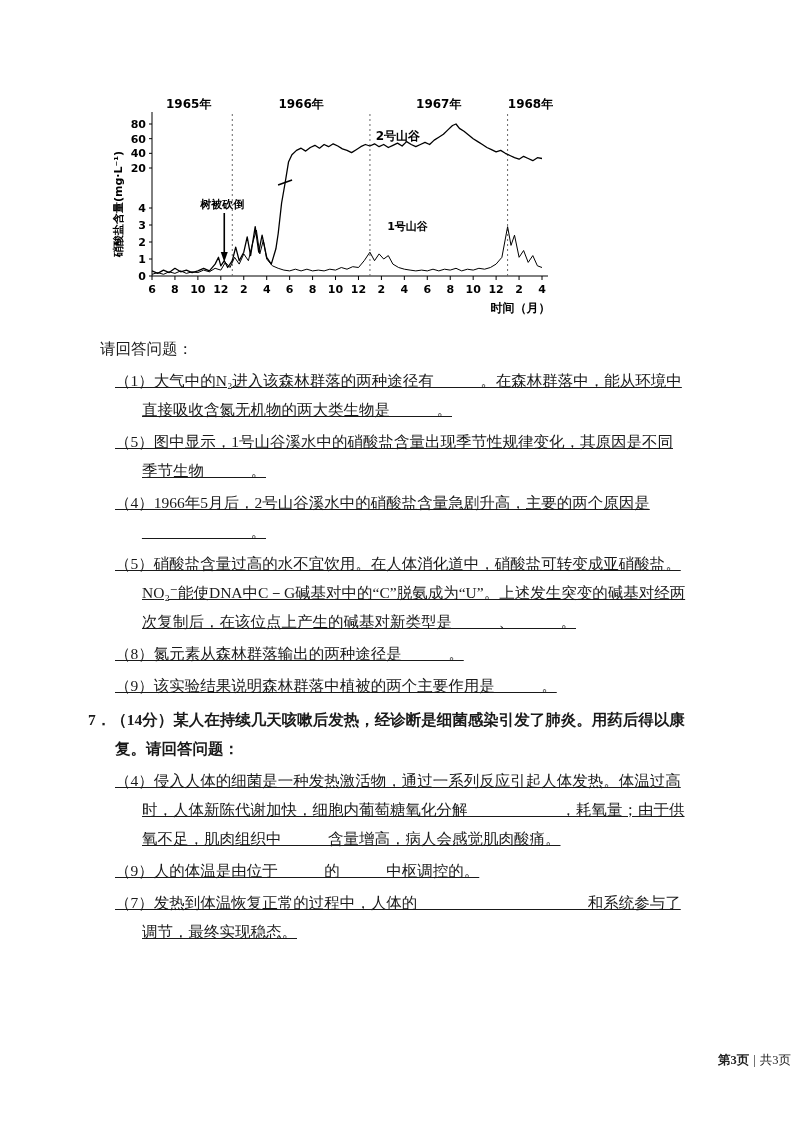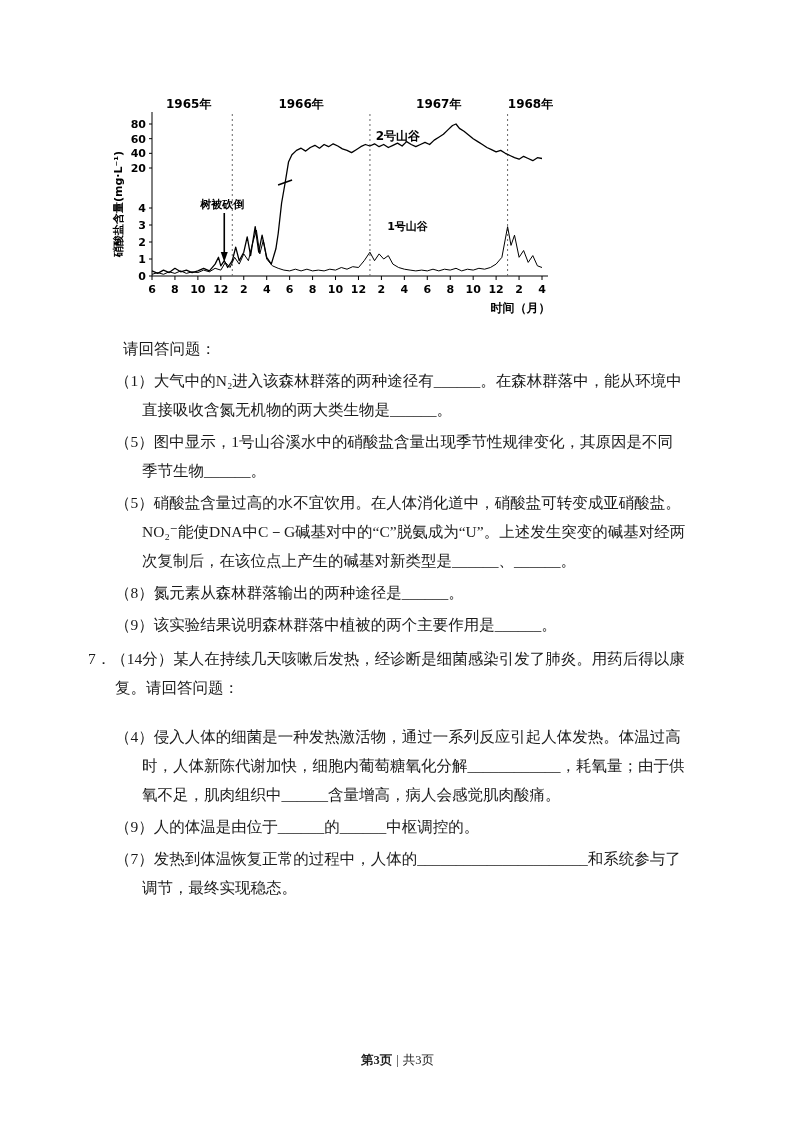--- a/index.html
+++ b/index.html
@@ -15,28 +15,28 @@
   .chart-wrap { position: absolute; left: 110px; top: 96px; width: 480px; height: 230px; }
   svg text { font-family: "DejaVu Sans", "Liberation Sans", sans-serif; fill:#000; }
   .content {
     position: absolute;
     left: 88px;
     top: 334px;
     width: 600px;
     font-size: 15.5px;
     line-height: 29px;
   }
-  .prompt { margin-left: 35px; }
-  .sub-q  { margin: 3px 0 3px 54px; text-indent: -27px; }
-  .main-q { margin: 5px 0 20px 27px; text-indent: -27px; }
+  .prompt { margin-left: 12px; }
+  .sub-q  { margin: 3px 0 3px 54px; text-indent: -27px; text-decoration: underline; }
+  .main-q { margin: 5px 0 3px 27px; text-indent: -27px; font-weight: bold; }
   .footer {
     position: absolute;
     left: 2px; right: 0;
     top: 1052px;
-    text-align: center;
+    text-align: right;
     font-size: 12.5px;
     color: #222;
   }
   .footer .b { font-weight: bold; }
   .footer span { padding: 0 2px; }
 </style>
 </head>
 <body>
 
 <div class="page">
@@ -116,20 +116,21 @@
         <text x="265.6764705882353" y="44" font-size="12" font-weight="bold">2号山谷</text>
         <text x="277.1470588235294" y="134" font-size="11" font-weight="bold">1号山谷</text>
         <line x1="168.05882352941177" y1="89" x2="182.05882352941177" y2="84" stroke="#000" stroke-width="1.6"></line>
       </svg>
   </div>
 
   <div class="content">
     <div class="prompt">请回答问题：</div>
     <div class="sub-q">（1）大气中的N₂进入该森林群落的两种途径有______。在森林群落中，能从环境中直接吸收含氮无机物的两大类生物是______。</div>
     <div class="sub-q">（5）图中显示，1号山谷溪水中的硝酸盐含量出现季节性规律变化，其原因是不同季节生物______。</div>
+    <div class="sub-q">（4）1966年5月后，2号山谷溪水中的硝酸盐含量急剧升高，主要的两个原因是______________。</div>
     <div class="sub-q">（5）硝酸盐含量过高的水不宜饮用。在人体消化道中，硝酸盐可转变成亚硝酸盐。NO₂⁻能使DNA中C－G碱基对中的“C”脱氨成为“U”。上述发生突变的碱基对经两次复制后，在该位点上产生的碱基对新类型是______、______。</div>
     <div class="sub-q">（8）氮元素从森林群落输出的两种途径是______。</div>
     <div class="sub-q">（9）该实验结果说明森林群落中植被的两个主要作用是______。</div>
     <div class="main-q">7．（14分）某人在持续几天咳嗽后发热，经诊断是细菌感染引发了肺炎。用药后得以康复。请回答问题：</div>
     <div class="sub-q">（4）侵入人体的细菌是一种发热激活物，通过一系列反应引起人体发热。体温过高时，人体新陈代谢加快，细胞内葡萄糖氧化分解____________，耗氧量；由于供氧不足，肌肉组织中______含量增高，病人会感觉肌肉酸痛。</div>
     <div class="sub-q">（9）人的体温是由位于______的______中枢调控的。</div>
     <div class="sub-q">（7）发热到体温恢复正常的过程中，人体的______________________和系统参与了调节，最终实现稳态。</div>
   </div>
 
   <div class="footer">

